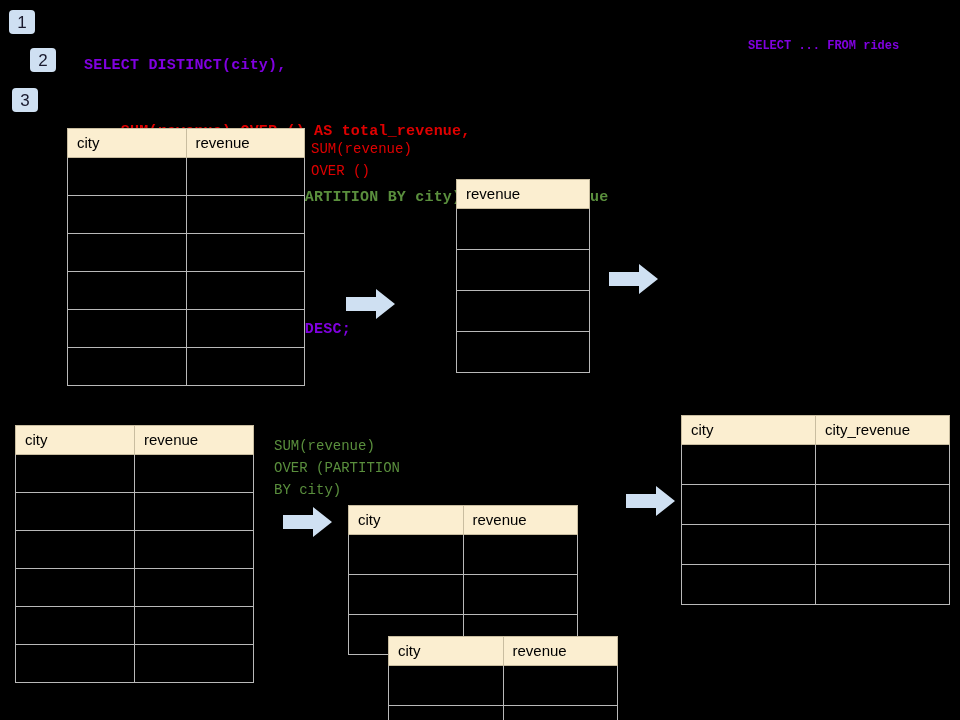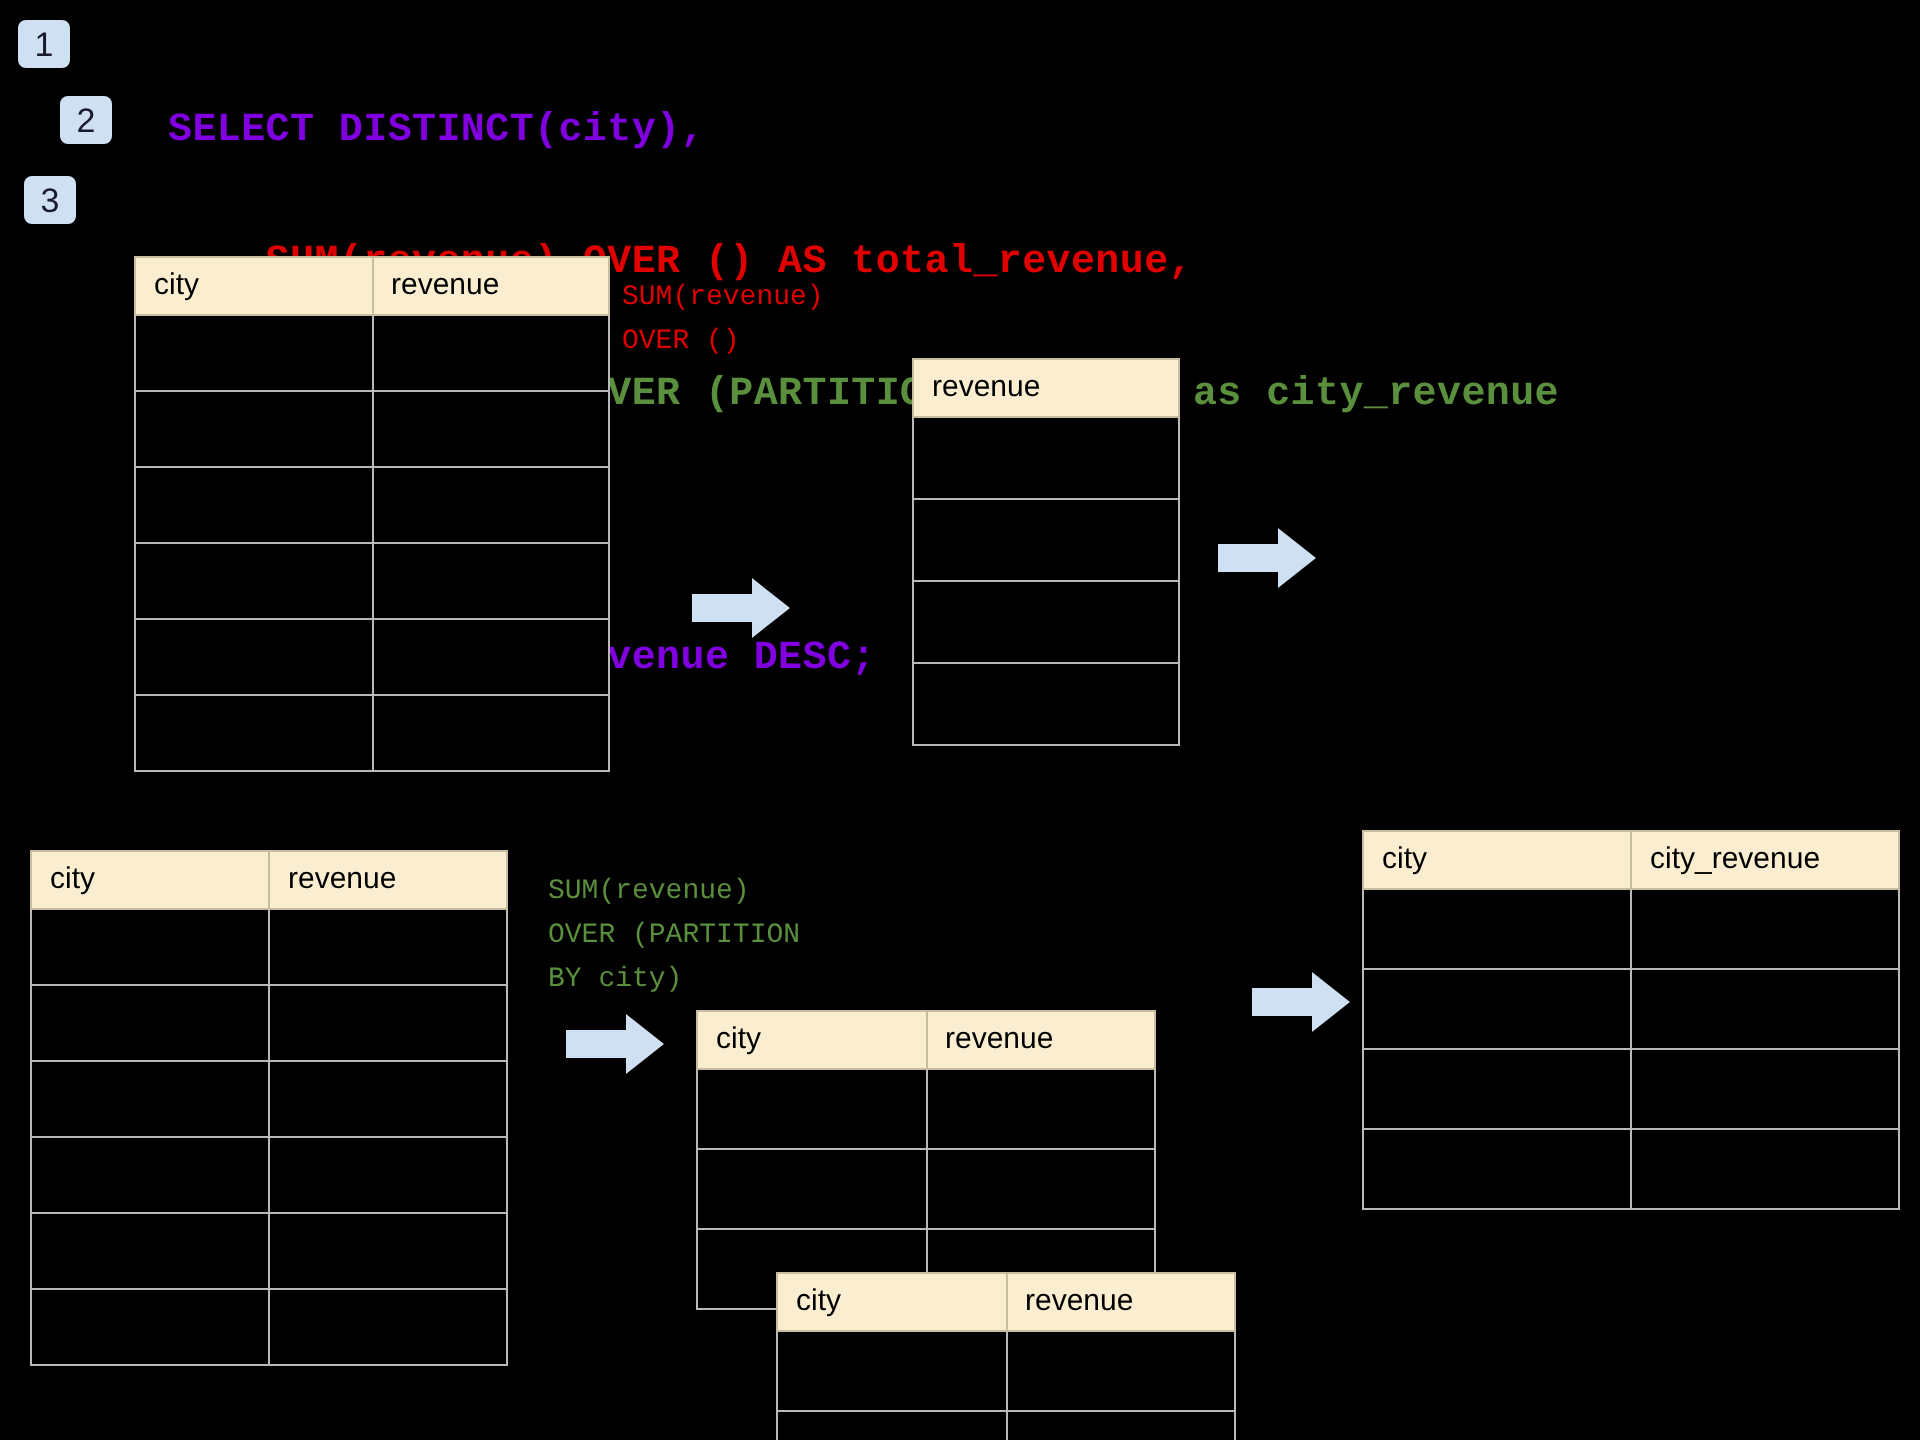--- a/index.html
+++ b/index.html
@@ -30,21 +30,21 @@
     justify-content: center;
     border-radius: 4px;
     width: 26px;
     height: 24px;
   }
 
   
   .sql {
     position: absolute;
     font-family: "Liberation Mono", monospace;
-    font-size: 20px;
+    font-size: 15px;
     font-weight: bold;
     white-space: pre;
     line-height: 22px;
     letter-spacing: 0.2px;
   }
   .sql-line { white-space: pre; }
   .c-purple { color: #8000e0; }
   .c-red    { color: #e00000; }
   .c-green  { color: #5a8f3d; }
 
@@ -115,20 +115,21 @@
   </div>
 
   <div class="sql" style="left:84px; top:11px;">
     <div class="sql-line c-purple">SELECT DISTINCT(city),</div>
     <div class="sql-line c-red">    SUM(revenue) OVER () AS total_revenue,</div>
     <div class="sql-line c-green">    SUM(revenue) OVER (PARTITION BY city) as city_revenue</div>
     <div class="sql-line c-purple">  FROM rides</div>
     <div class="sql-line c-purple">  ORDER by city_revenue DESC;</div>
   </div>
 
+  <div class="side-note" style="left:748px; top:37px;">SELECT ... FROM rides</div>
 
   <div class="anno red" style="left:311px; top:138px;">SUM(revenue)
 OVER ()</div>
 
   <div class="anno green" style="left:274px; top:435px;">SUM(revenue)
 OVER (PARTITION
 BY city)</div>
 
   <table class="tbl" style="left:67px; top:128px; width:238px;">
     <colgroup>

